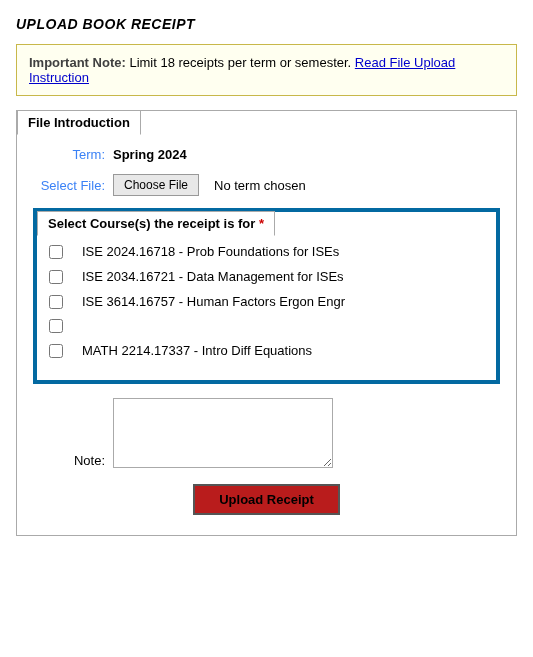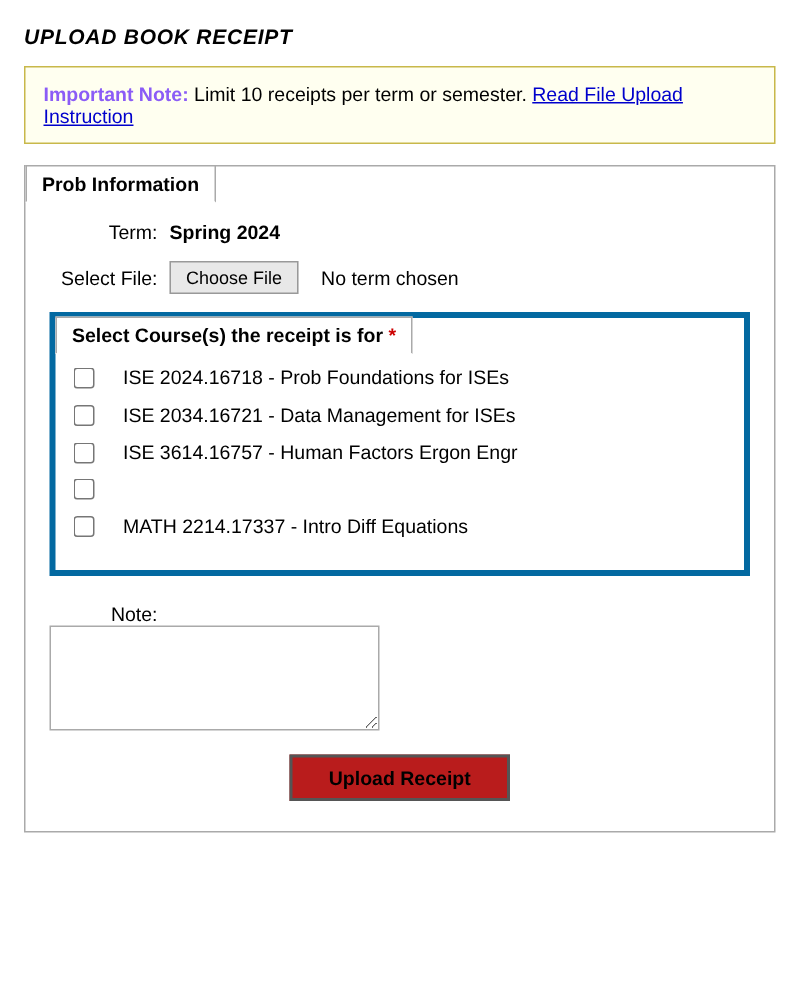--- a/index.html
+++ b/index.html
@@ -21,21 +21,21 @@
     }
     .notice-box {
       border: 1px solid #c8b84a;
       background: #fffff0;
       padding: 10px 12px;
       margin-bottom: 14px;
       font-size: 13px;
     }
     .notice-box .important {
       font-weight: bold;
-      color: #8b5cf6;
+      color: #404040;
     }
     .notice-box a {
       color: #0000cc;
       text-decoration: underline;
     }
     .file-info-panel {
       border: 1px solid #aaa;
       padding: 14px 16px 20px 16px;
       margin-bottom: 0;
       position: relative;
@@ -55,21 +55,21 @@
       margin-top: 22px;
     }
     .field-row {
       display: flex;
       align-items: center;
       margin-bottom: 12px;
     }
     .field-label {
       min-width: 80px;
       font-weight: normal;
-      color: #000000;
+      color: #3b82f6;
       text-align: right;
       padding-right: 8px;
     }
     .field-value {
       font-weight: bold;
     }
     .file-input-row {
       display: flex;
       align-items: center;
       gap: 15px;
@@ -120,24 +120,23 @@
       gap: 11px;
     }
     .courses-list li input[type="checkbox"] {
       margin-right: 8px;
       width: 14px;
       height: 14px;
       flex-shrink: 0;
     }
     .note-row {
       display: flex;
-      align-items: flex-start;
+      align-items: flex-end;
       margin-bottom: 16px;
       margin-top: 6px;
-      flex-direction: column;
     }
     .note-label {
       min-width: 80px;
       text-align: right;
       padding-right: 8px;
       padding-top: 4px;
     }
     .note-textarea {
       width: 220px;
       height: 70px;
@@ -161,26 +160,26 @@
       font-family: Arial, sans-serif;
     }
   </style>
 </head>
 <body>
 
 <div class="page-title">UPLOAD BOOK RECEIPT</div>
 
 <div class="notice-box">
   <span class="important">Important Note:</span>
-  <span> Limit 10 receipts per term or semester.</span>
+  <span> Limit 18 receipts per term or semester.</span>
   <a href="#">Read File Upload Instruction</a>
 </div>
 
 <div class="file-info-panel">
-  <div class="panel-tab">Prob Information</div>
+  <div class="panel-tab">File Introduction</div>
   <div class="panel-content">
 
     <div class="field-row">
       <span class="field-label">Term:</span>
       <span class="field-value">Spring 2024</span>
     </div>
 
     <div class="field-row">
       <span class="field-label">Select File:</span>
       <div class="file-input-row">

